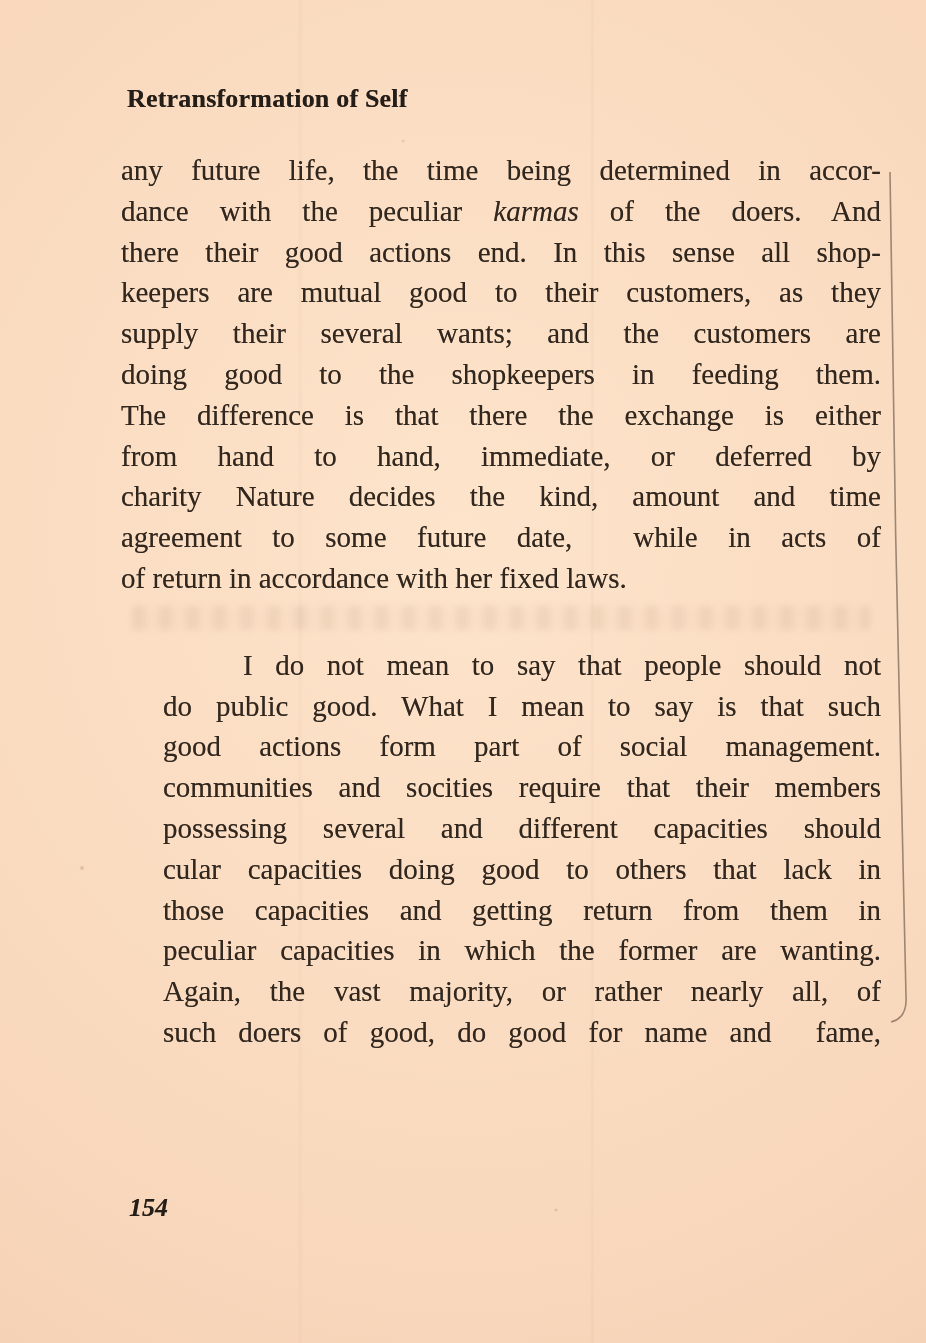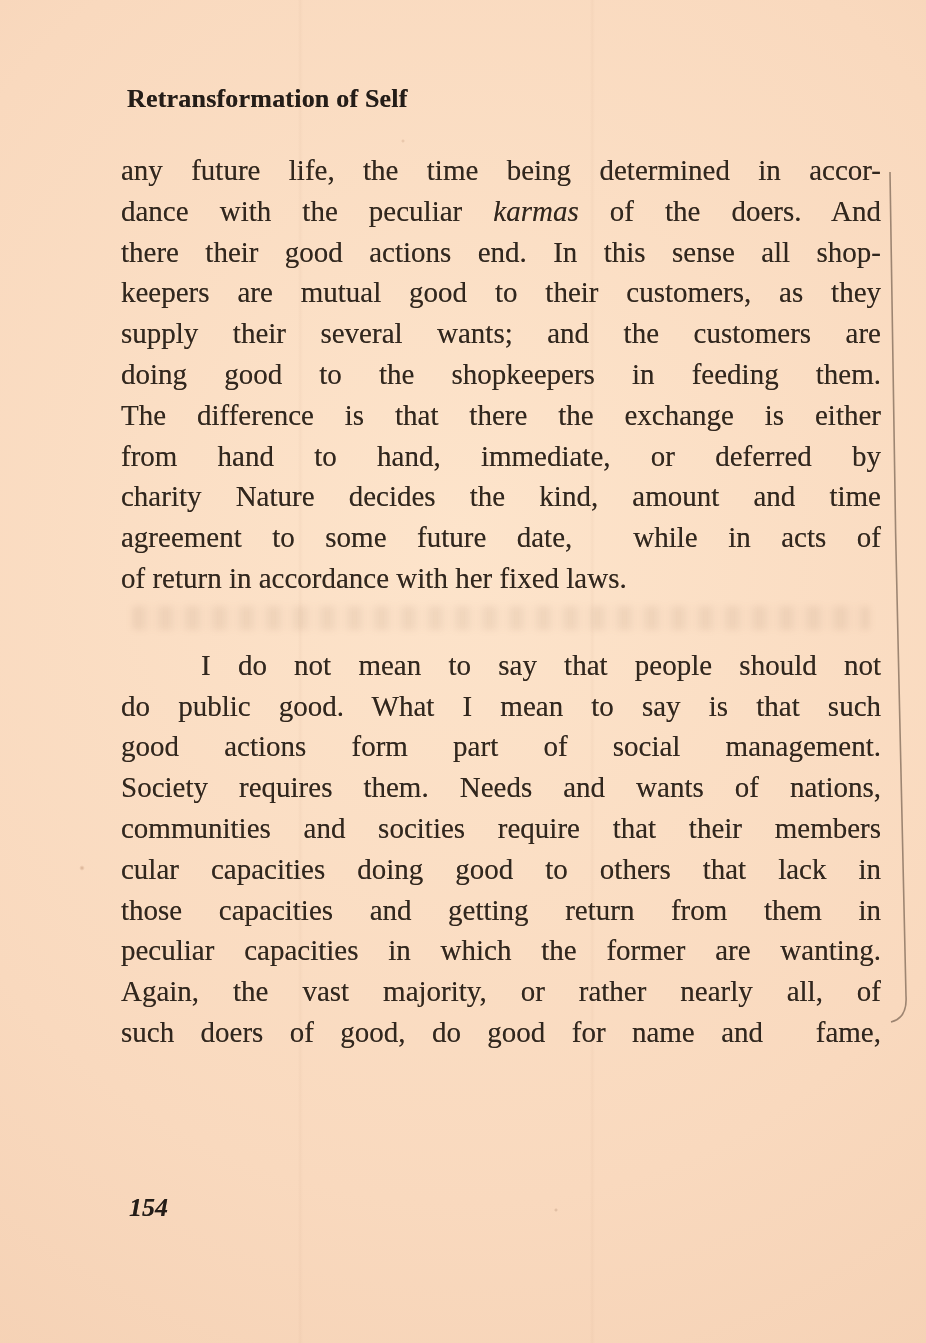--- a/index.html
+++ b/index.html
@@ -23,21 +23,21 @@
     font-size:26px; font-weight:bold; letter-spacing:.2px;
     color:#241d18;
     text-shadow:0 0 .5px rgba(36,29,24,.65);
     text-align:center;
   }
   .textblock {
     position:absolute; left:121px; top:150px; width:760px;
     font-size:29px; line-height:40.8px;
     text-shadow:0 0 .45px rgba(49,39,30,.55);
   }
-  .para + .para { margin-top:46px; }
+  .para + .para { margin-top:46px;margin-left:42px; }
   .line {
     text-align:justify;
     text-align-last:justify;
     height:40.8px;
     white-space:normal;
   }
   .line.no-just { text-align-last:left; }
   .line.indent { text-indent:80px; }
   .page-number {
     position:absolute; left:129px; top:1193px;
@@ -72,22 +72,22 @@
         <div class="line">The difference is that there the exchange is either</div>
         <div class="line">from hand to hand, immediate, or deferred by</div>
         <div class="line">charity Nature decides the kind, amount and time</div>
         <div class="line">agreement to some future date, &nbsp;while in acts of</div>
         <div class="line no-just">of return in accordance with her fixed laws.</div>
       </div>
       <div class="para">
         <div class="line indent">I do not mean to say that people should not</div>
         <div class="line">do public good. What I mean to say is that such</div>
         <div class="line">good actions form part of social management.</div>
-        <div class="line">Society requires them. Needs and wants of nations,</div>
         <div class="line">communities and socities require that their members</div>
+        <div class="line">possessing several and different capacities should</div>
         <div class="line">cular capacities doing good to others that lack in</div>
         <div class="line">those capacities and getting return from them in</div>
         <div class="line">peculiar capacities in which the former are wanting.</div>
         <div class="line">Again, the vast majority, or rather nearly all, of</div>
         <div class="line">such doers of good, do good for name and &nbsp;fame,</div>
       </div>
     </div>
 
   <div class="ghost-band"></div>
 

